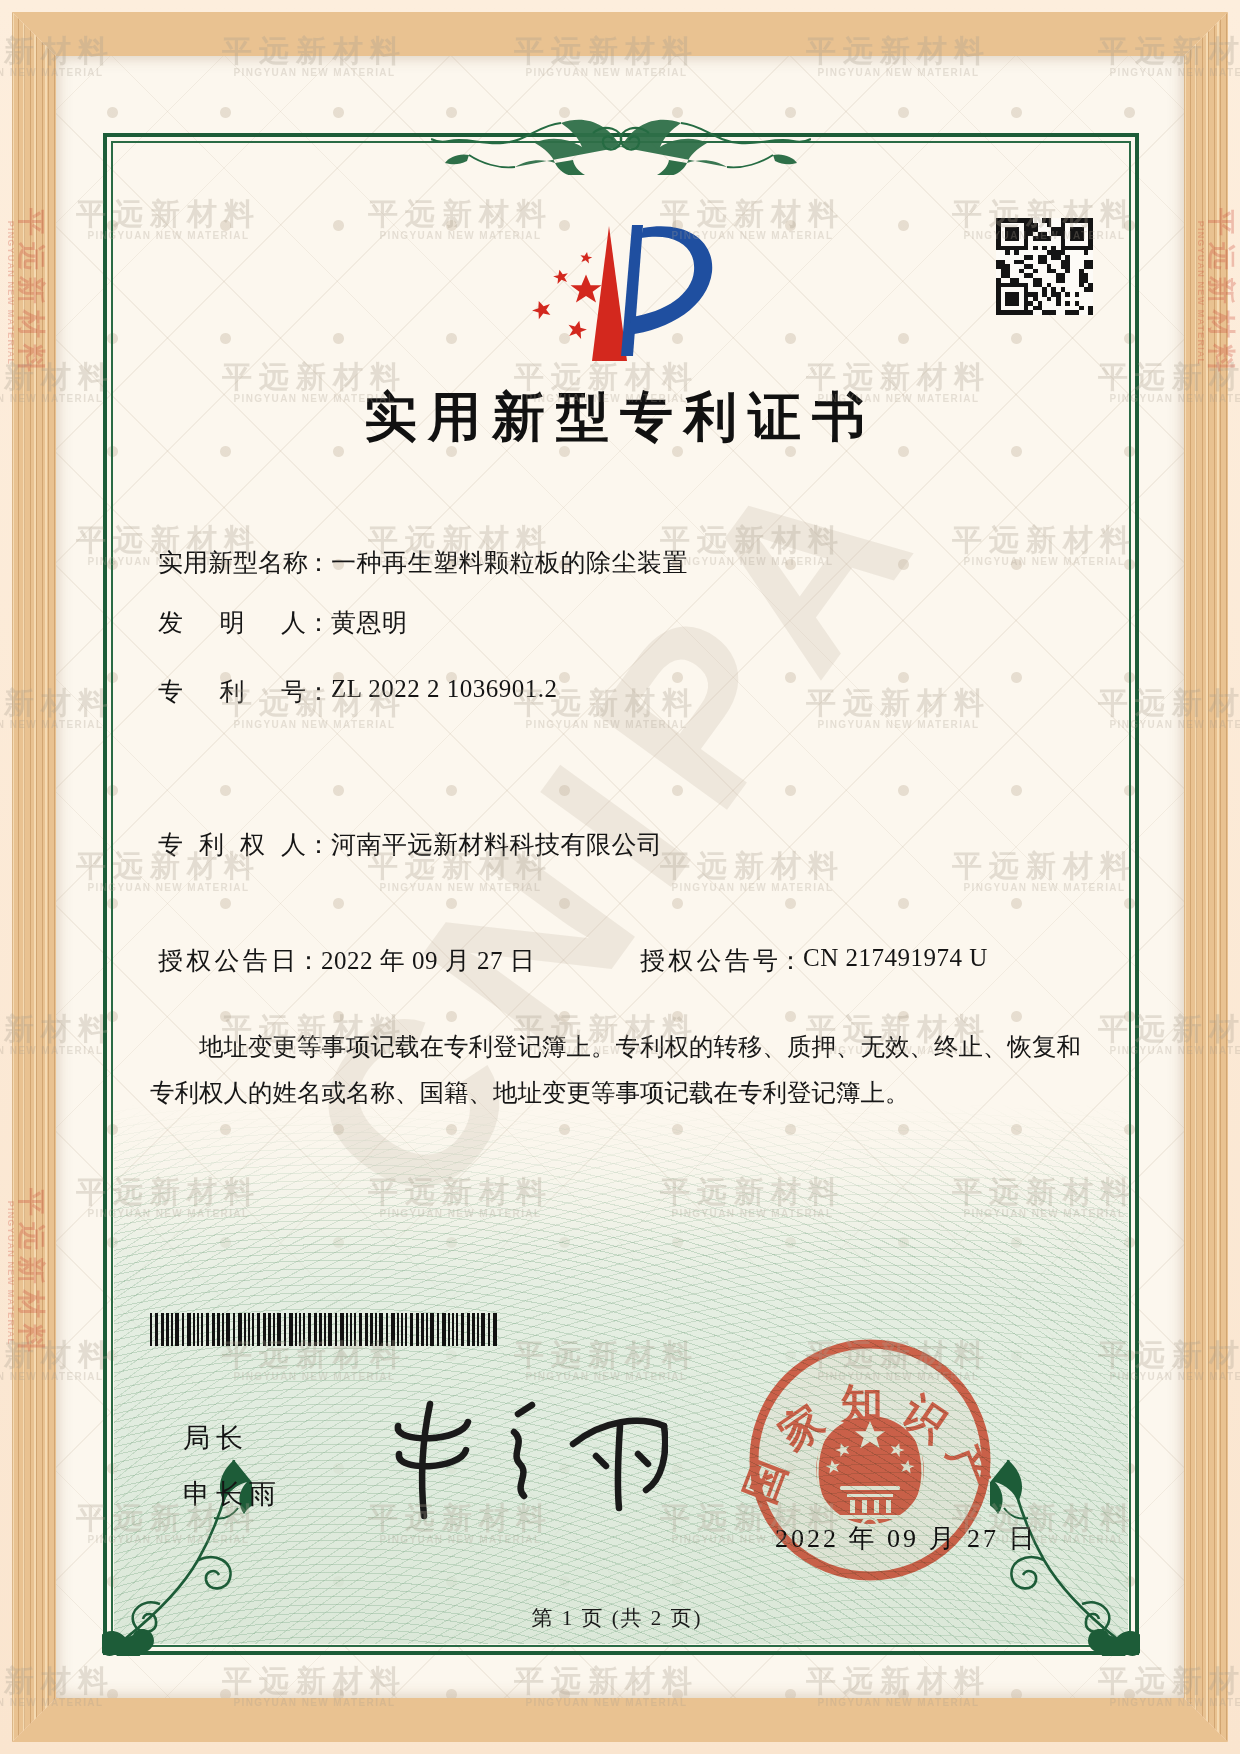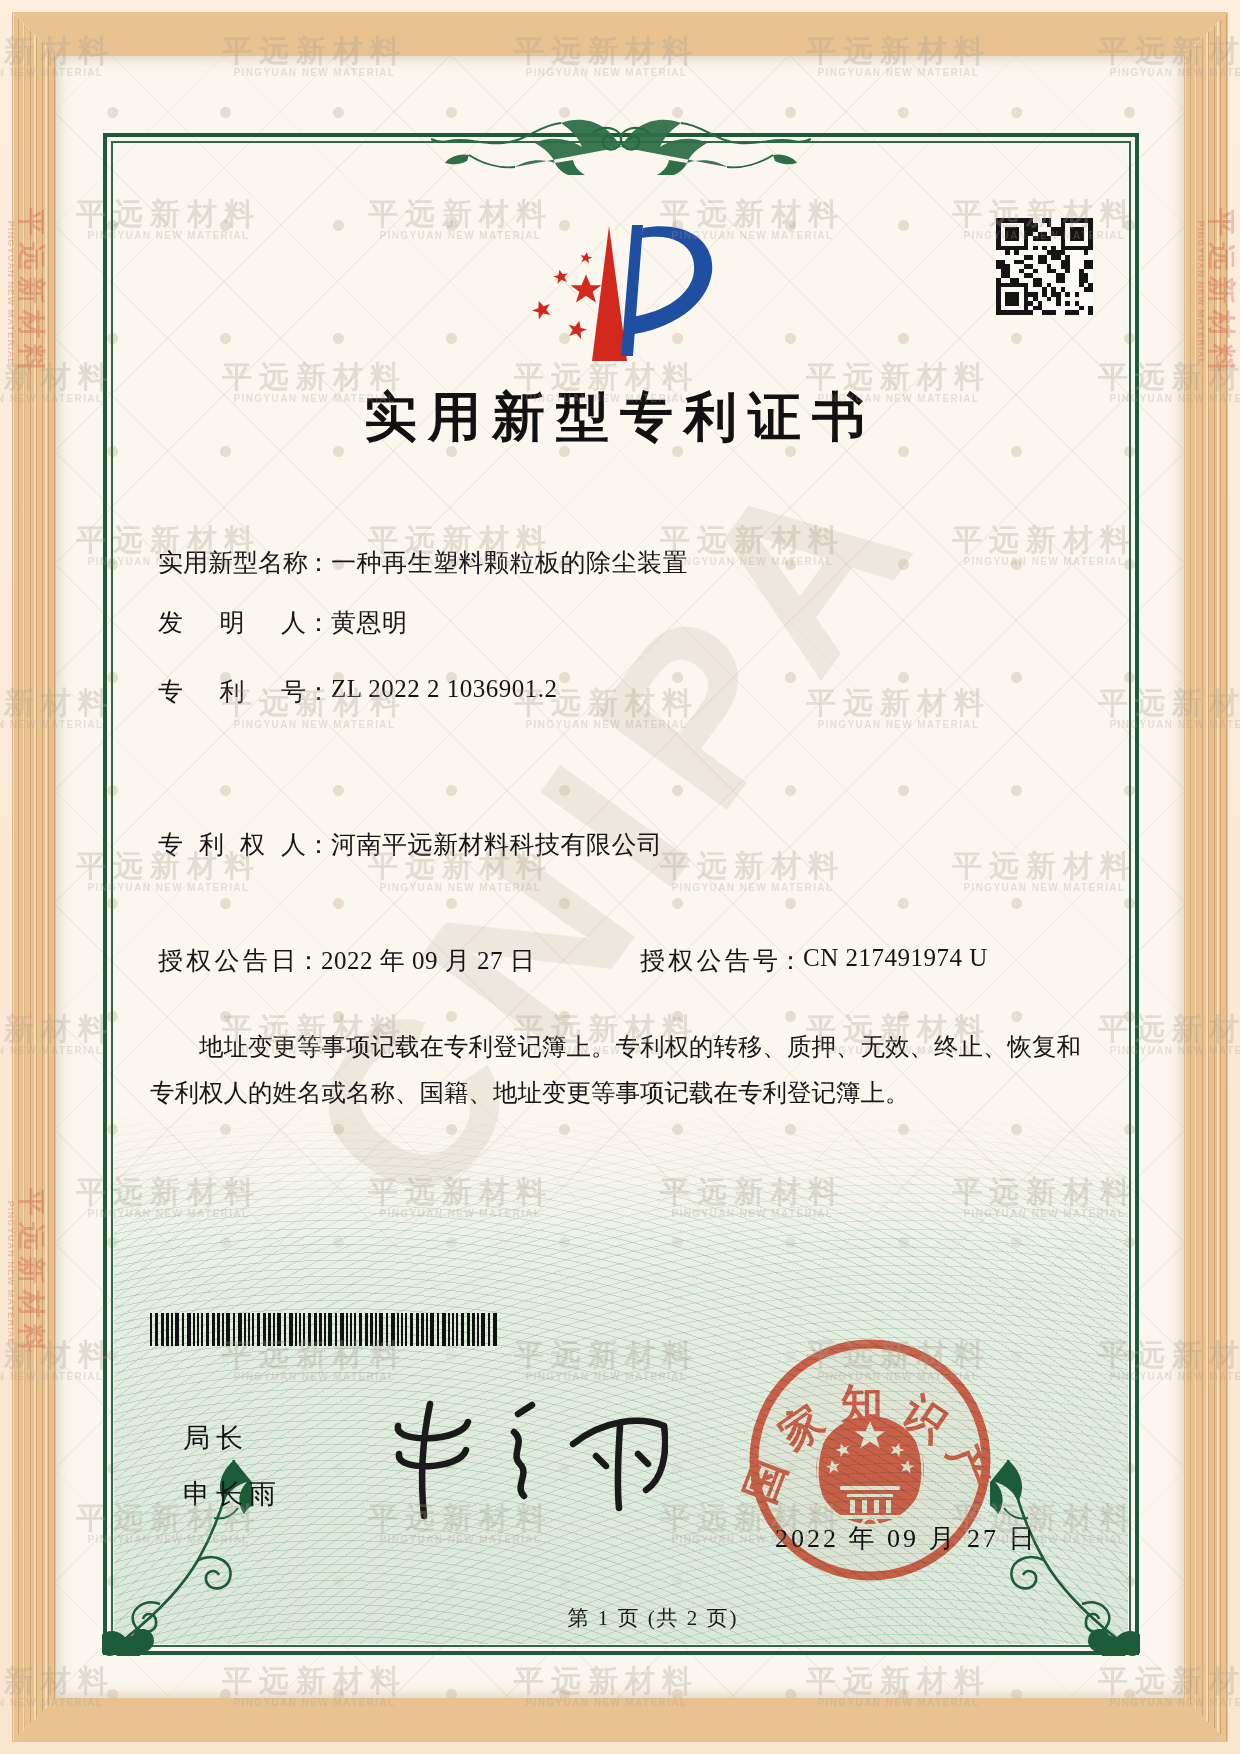--- a/index.html
+++ b/index.html
@@ -67,21 +67,21 @@
   .fval-wrap{white-space:normal;width:648px;line-height:39px;}
   .grant2{position:absolute;left:482px;top:0;white-space:nowrap;}
   .bodytext{left:150px;top:1024px;width:952px;font-size:24.5px;line-height:46px;color:#161616;z-index:6;}
   .bodytext p{margin:0;text-indent:2em;}
   .barcode{left:150px;top:1313px;width:348px;height:33px;display:flex;align-items:stretch;overflow:hidden;z-index:6;}
   .barcode div{flex:0 0 auto;background:#111;}
   .signer{left:183px;font-size:27px;letter-spacing:6px;color:#141414;z-index:6;}
   .sig{left:368px;top:1392px;z-index:7;}
   .seal{left:740px;top:1330px;z-index:7;mix-blend-mode:multiply;opacity:.95;}
   .sealdate{left:775px;top:1521px;font-size:26px;letter-spacing:3px;color:#101010;z-index:8;}
-  .pagefoot{left:103px;top:1604px;width:1028px;text-align:center;font-size:21px;letter-spacing:2px;color:#1a1a1a;z-index:6;padding-left:36px;}
+  .pagefoot{left:103px;top:1604px;width:1028px;text-align:center;font-size:21px;letter-spacing:2px;color:#1a1a1a;z-index:6;}
   .note{left:0;top:1668px;width:1240px;text-align:center;font-size:22px;letter-spacing:3px;color:#1a1a1a;z-index:6;}
   .logo{left:480px;top:178px;z-index:6;}
   .qr{left:996px;top:218px;width:97px;height:97px;display:grid;grid-template-columns:repeat(21,1fr);grid-template-rows:repeat(21,1fr);background:#fdfbf7;z-index:6;}
   .qr div{background:#141414;}
 </style>
 </head>
 <body>
 
 <div class="page">
 

